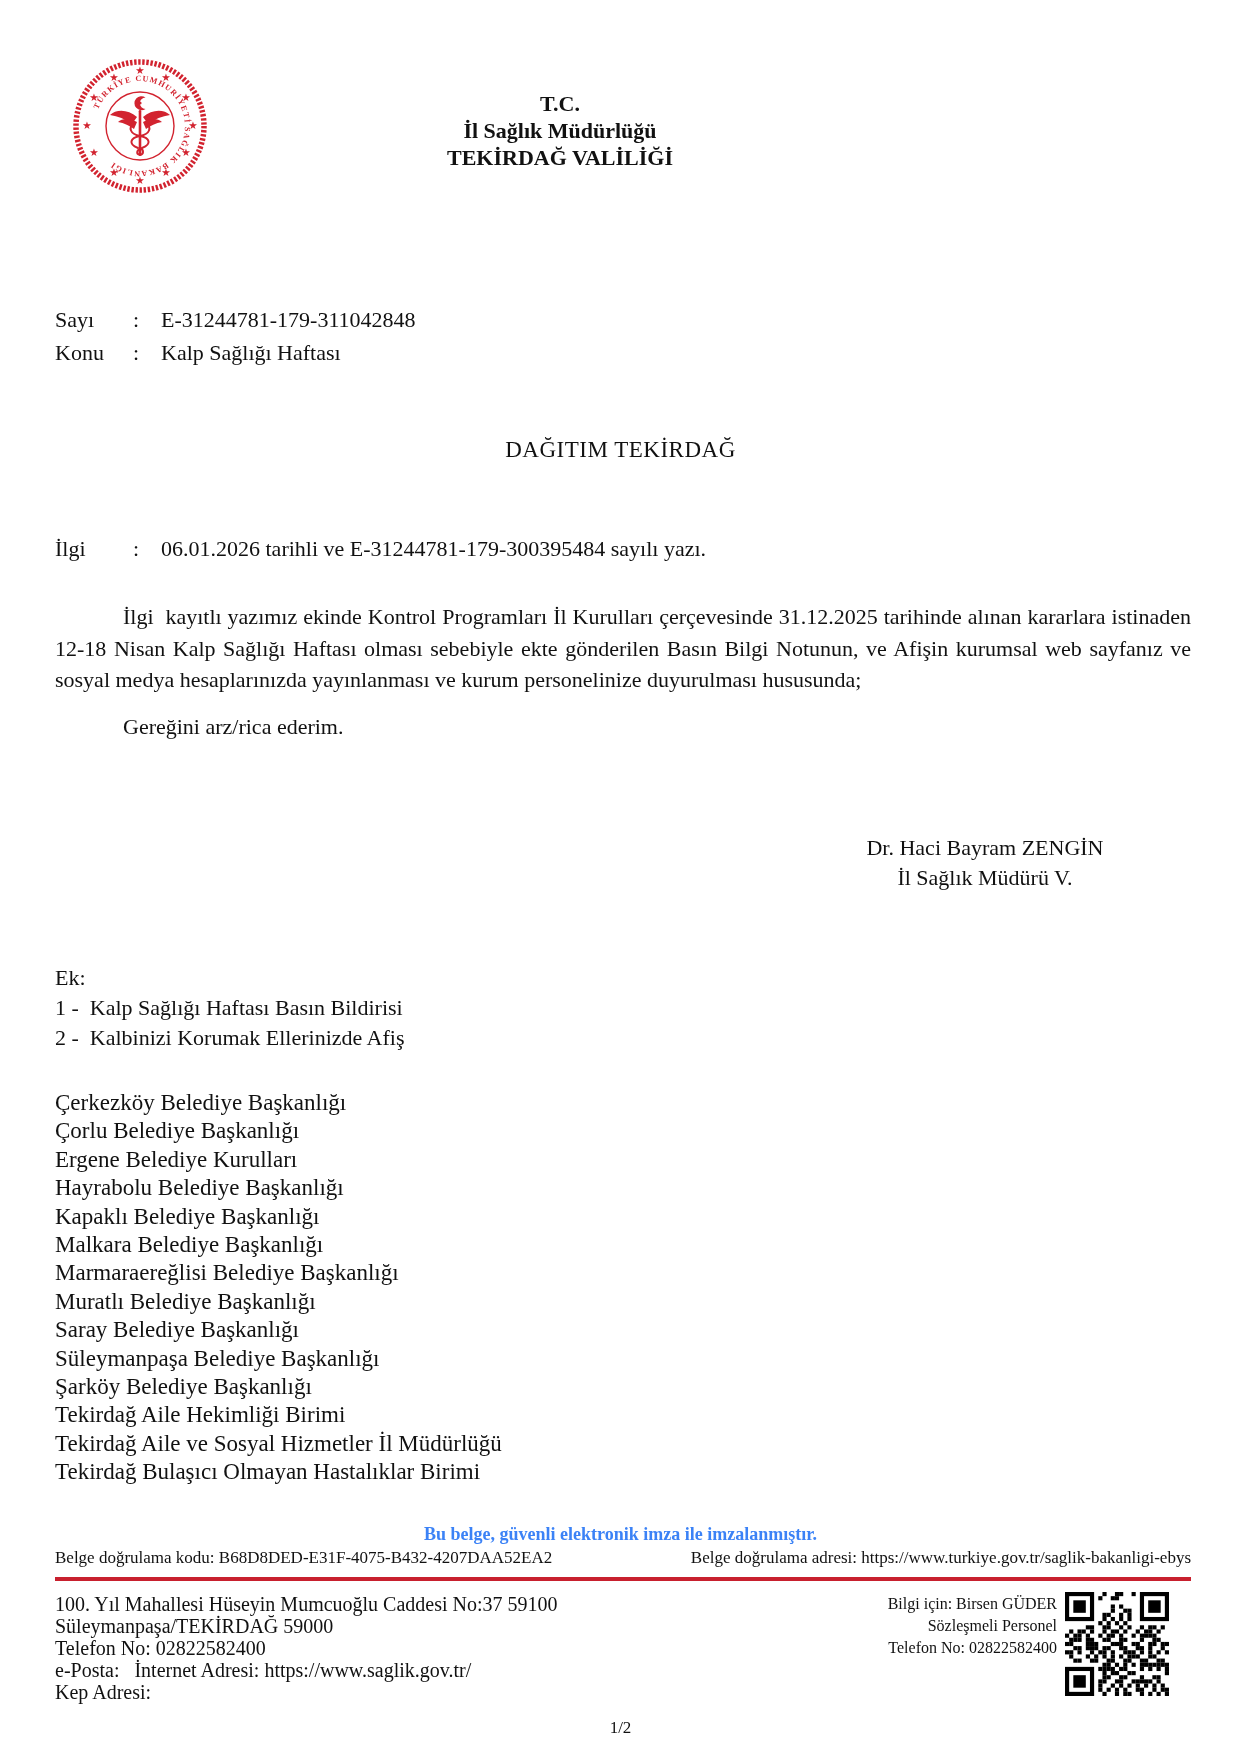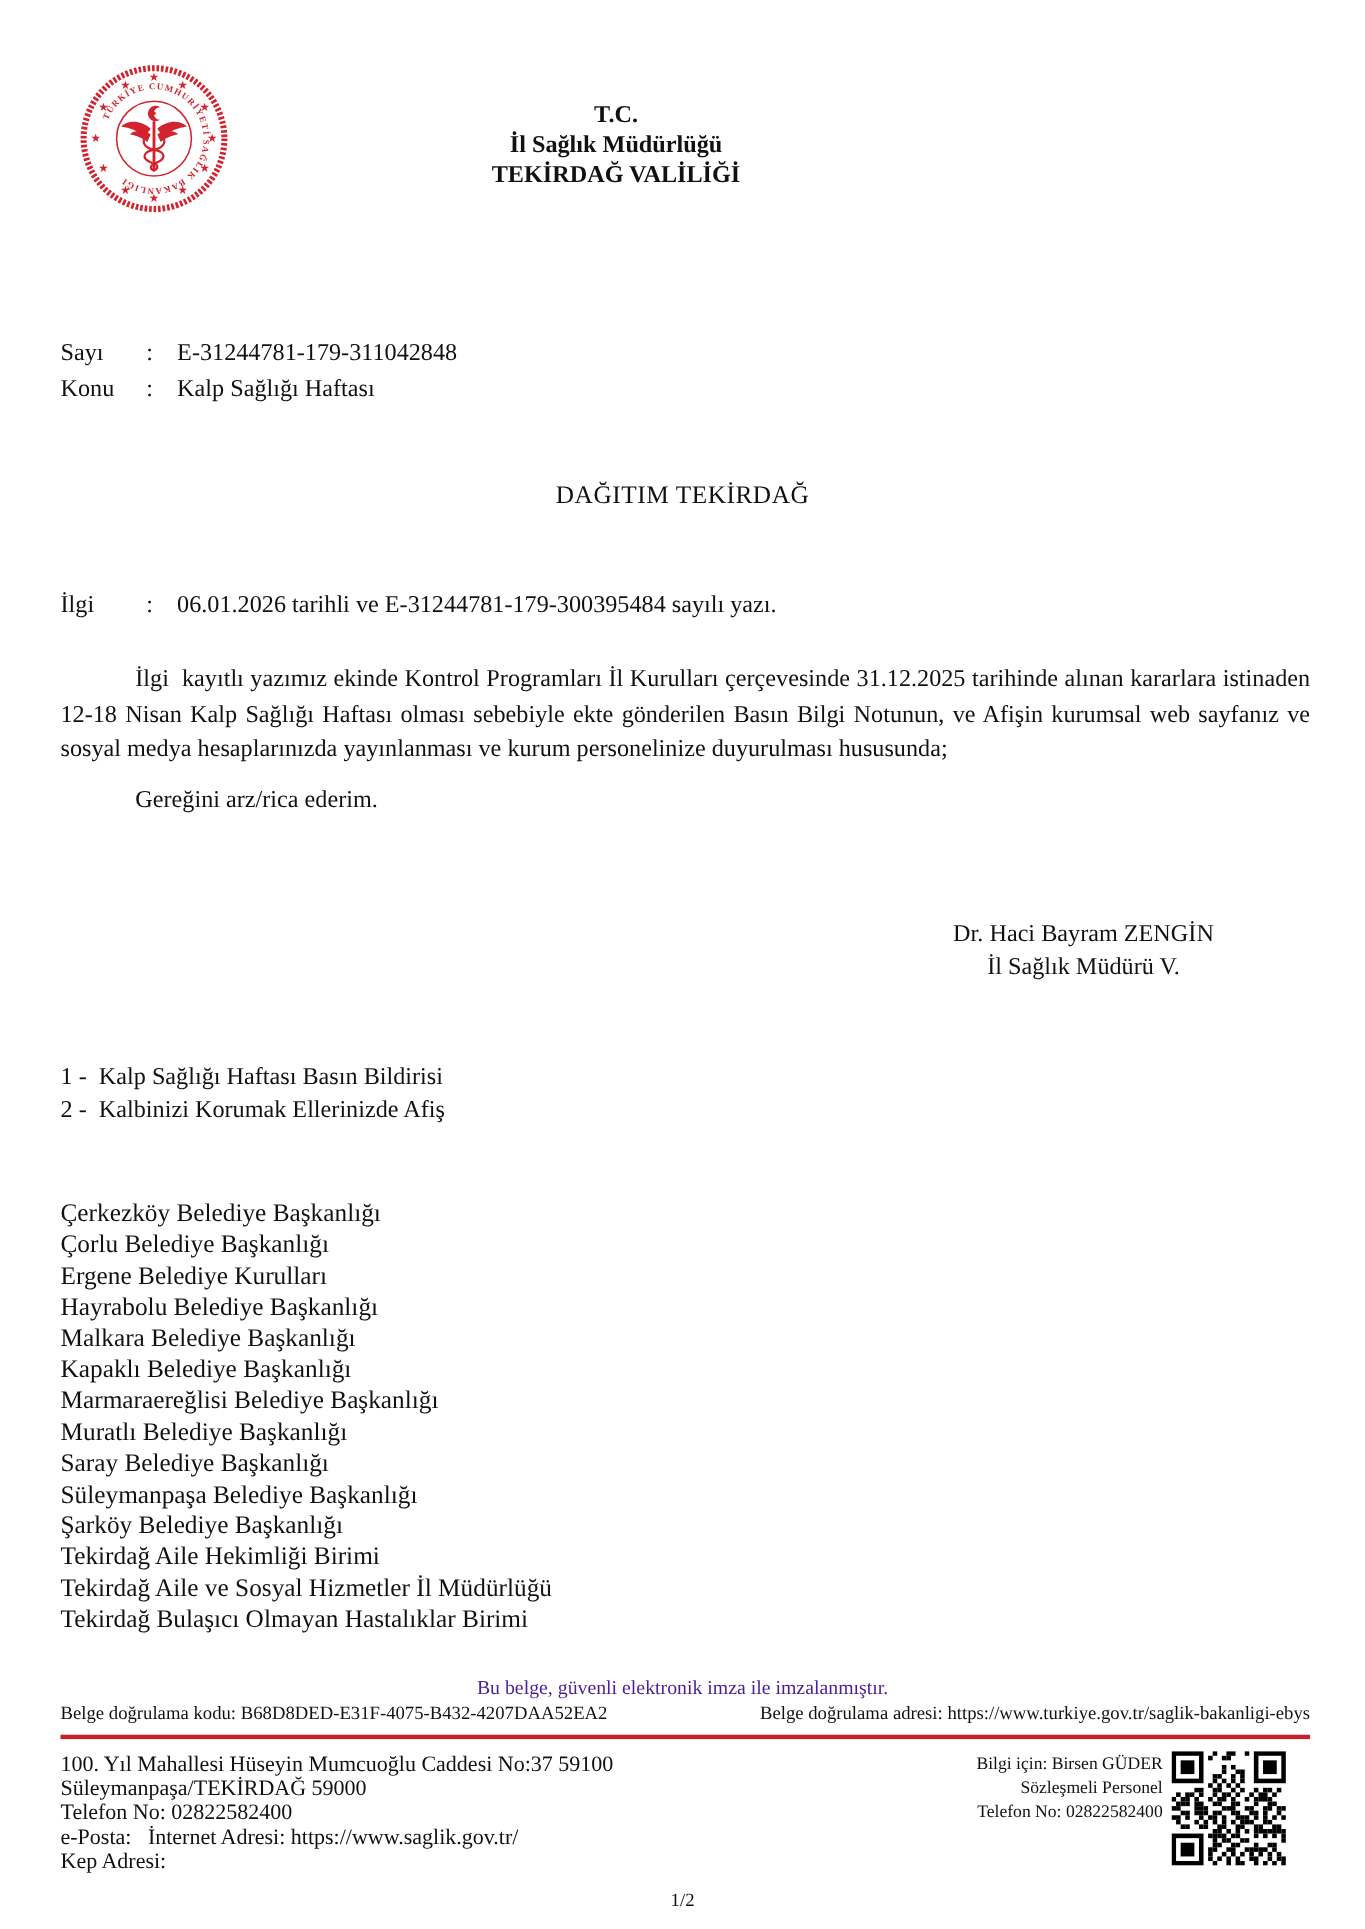--- a/index.html
+++ b/index.html
@@ -27,21 +27,21 @@
   .closing{left:123px;top:714px;font-size:22px;}
 
   .signature{left:790px;top:833px;width:390px;text-align:center;
              font-size:22px;line-height:30px;}
 
   .attachments{left:55px;top:963px;font-size:22px;line-height:30px;}
 
   .distribution{left:55px;top:1089px;font-size:23px;line-height:28.4px;}
 
   .esign-notice{left:0;top:1524px;width:1241px;text-align:center;
-                font-size:18px;color:#4c1d95;}
+                font-size:18px;color:#3b82f6;font-weight:bold;}
 
   .verify-row{left:55px;top:1548px;width:1136px;display:flex;
               justify-content:space-between;font-size:17px;}
 
   .red-rule{left:55px;top:1577px;width:1136px;height:4px;background:#C8202E;}
 
   .footer-left{left:55px;top:1593px;width:650px;font-size:20px;line-height:22px;}
   .footer-right{left:707px;top:1593px;width:350px;text-align:right;
                 font-size:16px;line-height:22px;}
   .qr-box{left:1065px;top:1592px;width:104px;height:104px;}
@@ -123,31 +123,32 @@
 <div class="abs body-par pre">İlgi  kayıtlı yazımız ekinde Kontrol Programları İl Kurulları çerçevesinde 31.12.2025 tarihinde alınan kararlara istinaden 12-18 Nisan Kalp Sağlığı Haftası olması sebebiyle ekte gönderilen Basın Bilgi Notunun, ve Afişin kurumsal web sayfanız ve sosyal medya hesaplarınızda yayınlanması ve kurum personelinize duyurulması hususunda;</div>
 
 <div class="abs closing">Gereğini arz/rica ederim.</div>
 
 <div class="abs signature">
   <div>Dr. Haci Bayram ZENGİN</div>
   <div>İl Sağlık Müdürü V.</div>
 </div>
 
 <div class="abs attachments">
+  <div>Ek:</div>
   <div class="pre">1 -  Kalp Sağlığı Haftası Basın Bildirisi</div>
   <div class="pre">2 -  Kalbinizi Korumak Ellerinizde Afiş</div>
 </div>
 
 <div class="abs distribution">
   <div>Çerkezköy Belediye Başkanlığı</div>
   <div>Çorlu Belediye Başkanlığı</div>
   <div>Ergene Belediye Kurulları</div>
   <div>Hayrabolu Belediye Başkanlığı</div>
+  <div>Kapaklı Belediye Başkanlığı</div>
   <div>Malkara Belediye Başkanlığı</div>
-  <div>Kapaklı Belediye Başkanlığı</div>
   <div>Marmaraereğlisi Belediye Başkanlığı</div>
   <div>Muratlı Belediye Başkanlığı</div>
   <div>Saray Belediye Başkanlığı</div>
   <div>Süleymanpaşa Belediye Başkanlığı</div>
   <div>Şarköy Belediye Başkanlığı</div>
   <div>Tekirdağ Aile Hekimliği Birimi</div>
   <div>Tekirdağ Aile ve Sosyal Hizmetler İl Müdürlüğü</div>
   <div>Tekirdağ Bulaşıcı Olmayan Hastalıklar Birimi</div>
 </div>
 

